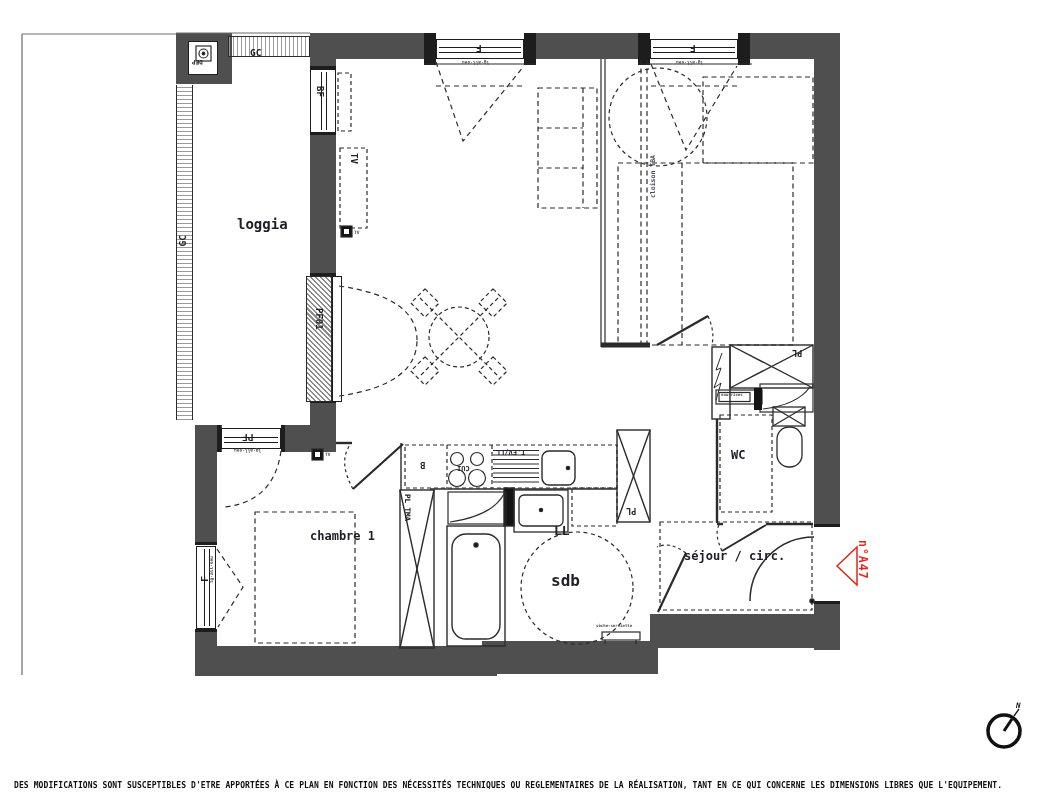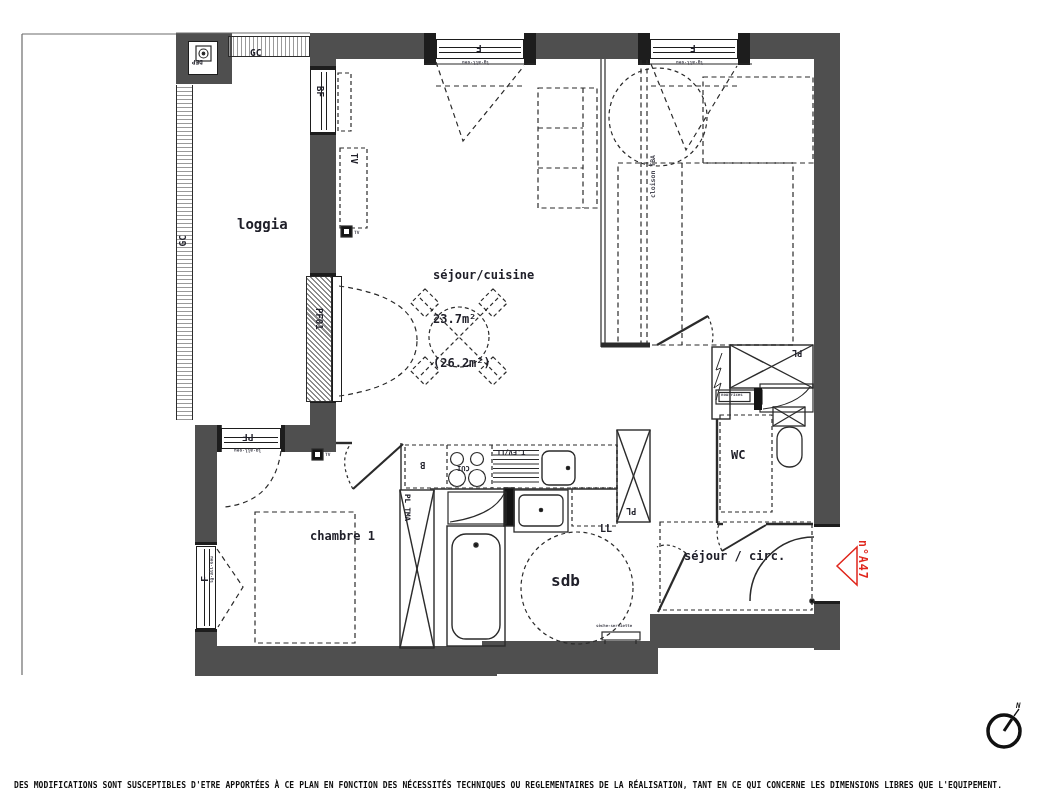--- a/index.html
+++ b/index.html
@@ -311,42 +311,37 @@
   <span class="lbl vdn" style="left:314px;top:86px;font-size:9px">BF</span>
   <span class="lbl vdn" style="left:348px;top:153px;font-size:9px">TV</span>
   <span class="lbl micro" style="left:354px;top:230px">TV</span>
   <span class="lbl vdn" style="left:313px;top:308px;font-size:9px">PF01</span>
 
   <span class="lbl ud" style="left:476px;top:42px;font-size:9.5px">F</span>
   <span class="lbl ud micro" style="left:462px;top:60px">lg·all·seu</span>
   <span class="lbl ud" style="left:690px;top:42px;font-size:9.5px">F</span>
   <span class="lbl ud micro" style="left:676px;top:60px">lg·all·seu</span>
 
-  <div class="lbl" style="left:433px;top:239px;font-size:12px">
-    <div>séjour/cuisine</div>
-    <div>23.7m²</div>
-    <div>(26.2m²)</div>
-  </div>
 
 
   <span class="lbl vup" style="left:650px;top:155px;font-size:6.5px;color:#4a4a55">cloison TBA</span>
 
   <span class="lbl ud" style="left:242px;top:431px;font-size:9.5px">PF</span>
   <span class="lbl ud micro" style="left:234px;top:448px">lg·all·seu</span>
   <span class="lbl vup" style="left:199px;top:576px;font-size:9.5px">F</span>
   <span class="lbl vup micro" style="left:209px;top:556px">lg·all·seu</span>
   <span class="lbl" style="left:310px;top:529px;font-size:12px">chambre 1</span>
   <span class="lbl micro" style="left:325px;top:452px">TV</span>
 
   <span class="lbl ud" style="left:420px;top:460px;font-size:8.5px">B</span>
   <span class="lbl ud" style="left:457px;top:463px;font-size:7px">CUI</span>
   <span class="lbl ud" style="left:496px;top:447px;font-size:7px">T.EV/LL</span>
   <span class="lbl vdn" style="left:403px;top:494px;font-size:7.5px">PL TMA</span>
   <span class="lbl ud" style="left:626px;top:506px;font-size:8.5px">PL</span>
-  <span class="lbl" style="left:600px;top:523px;font-size:10px">LL</span>
+  <span class="lbl" style="left:554px;top:523px;font-size:13px">LL</span>
 
   <span class="lbl" style="left:551px;top:571px;font-size:16px">sdb</span>
   <span class="lbl micro" style="left:596px;top:624px;font-size:4px">sèche-serviette</span>
 
   <span class="lbl" style="left:731px;top:448px;font-size:12px">WC</span>
   <span class="lbl ud" style="left:792px;top:348px;font-size:8.5px">PL</span>
   <span class="lbl micro" style="left:721px;top:393px;font-size:4px">nourrices</span>
 
   <span class="lbl" style="left:684px;top:549px;font-size:12px">séjour / circ.</span>
 

